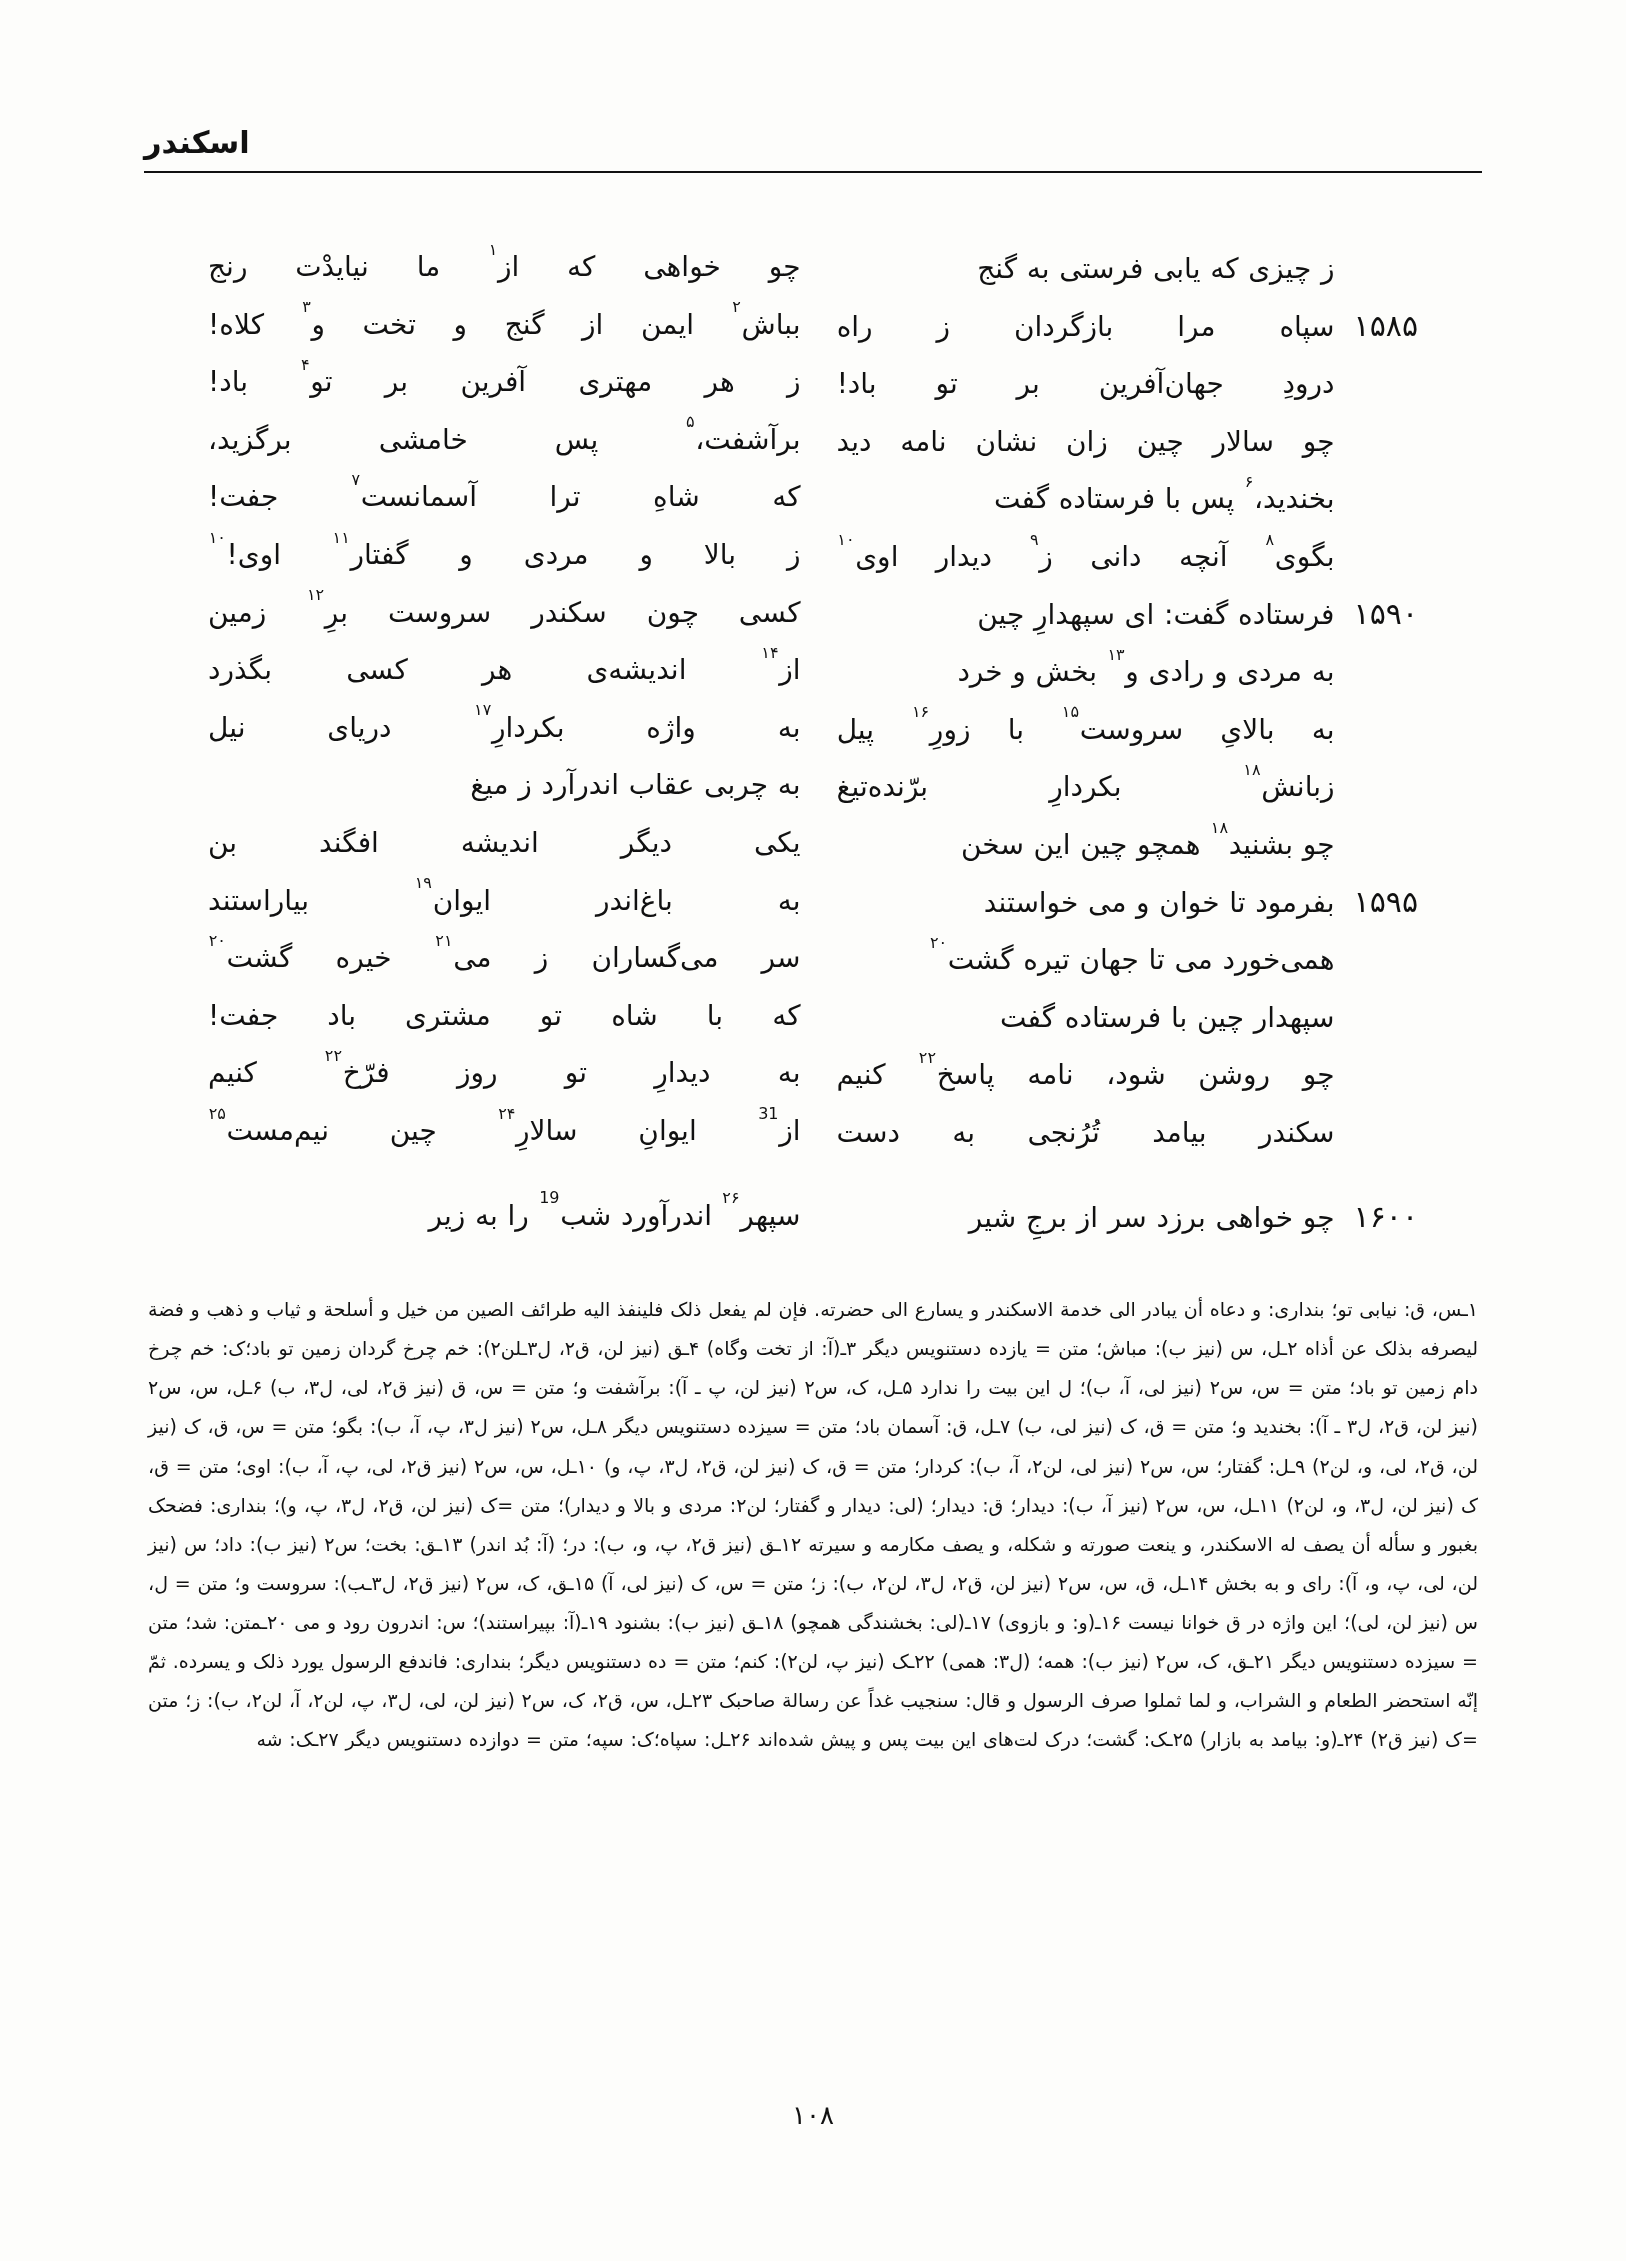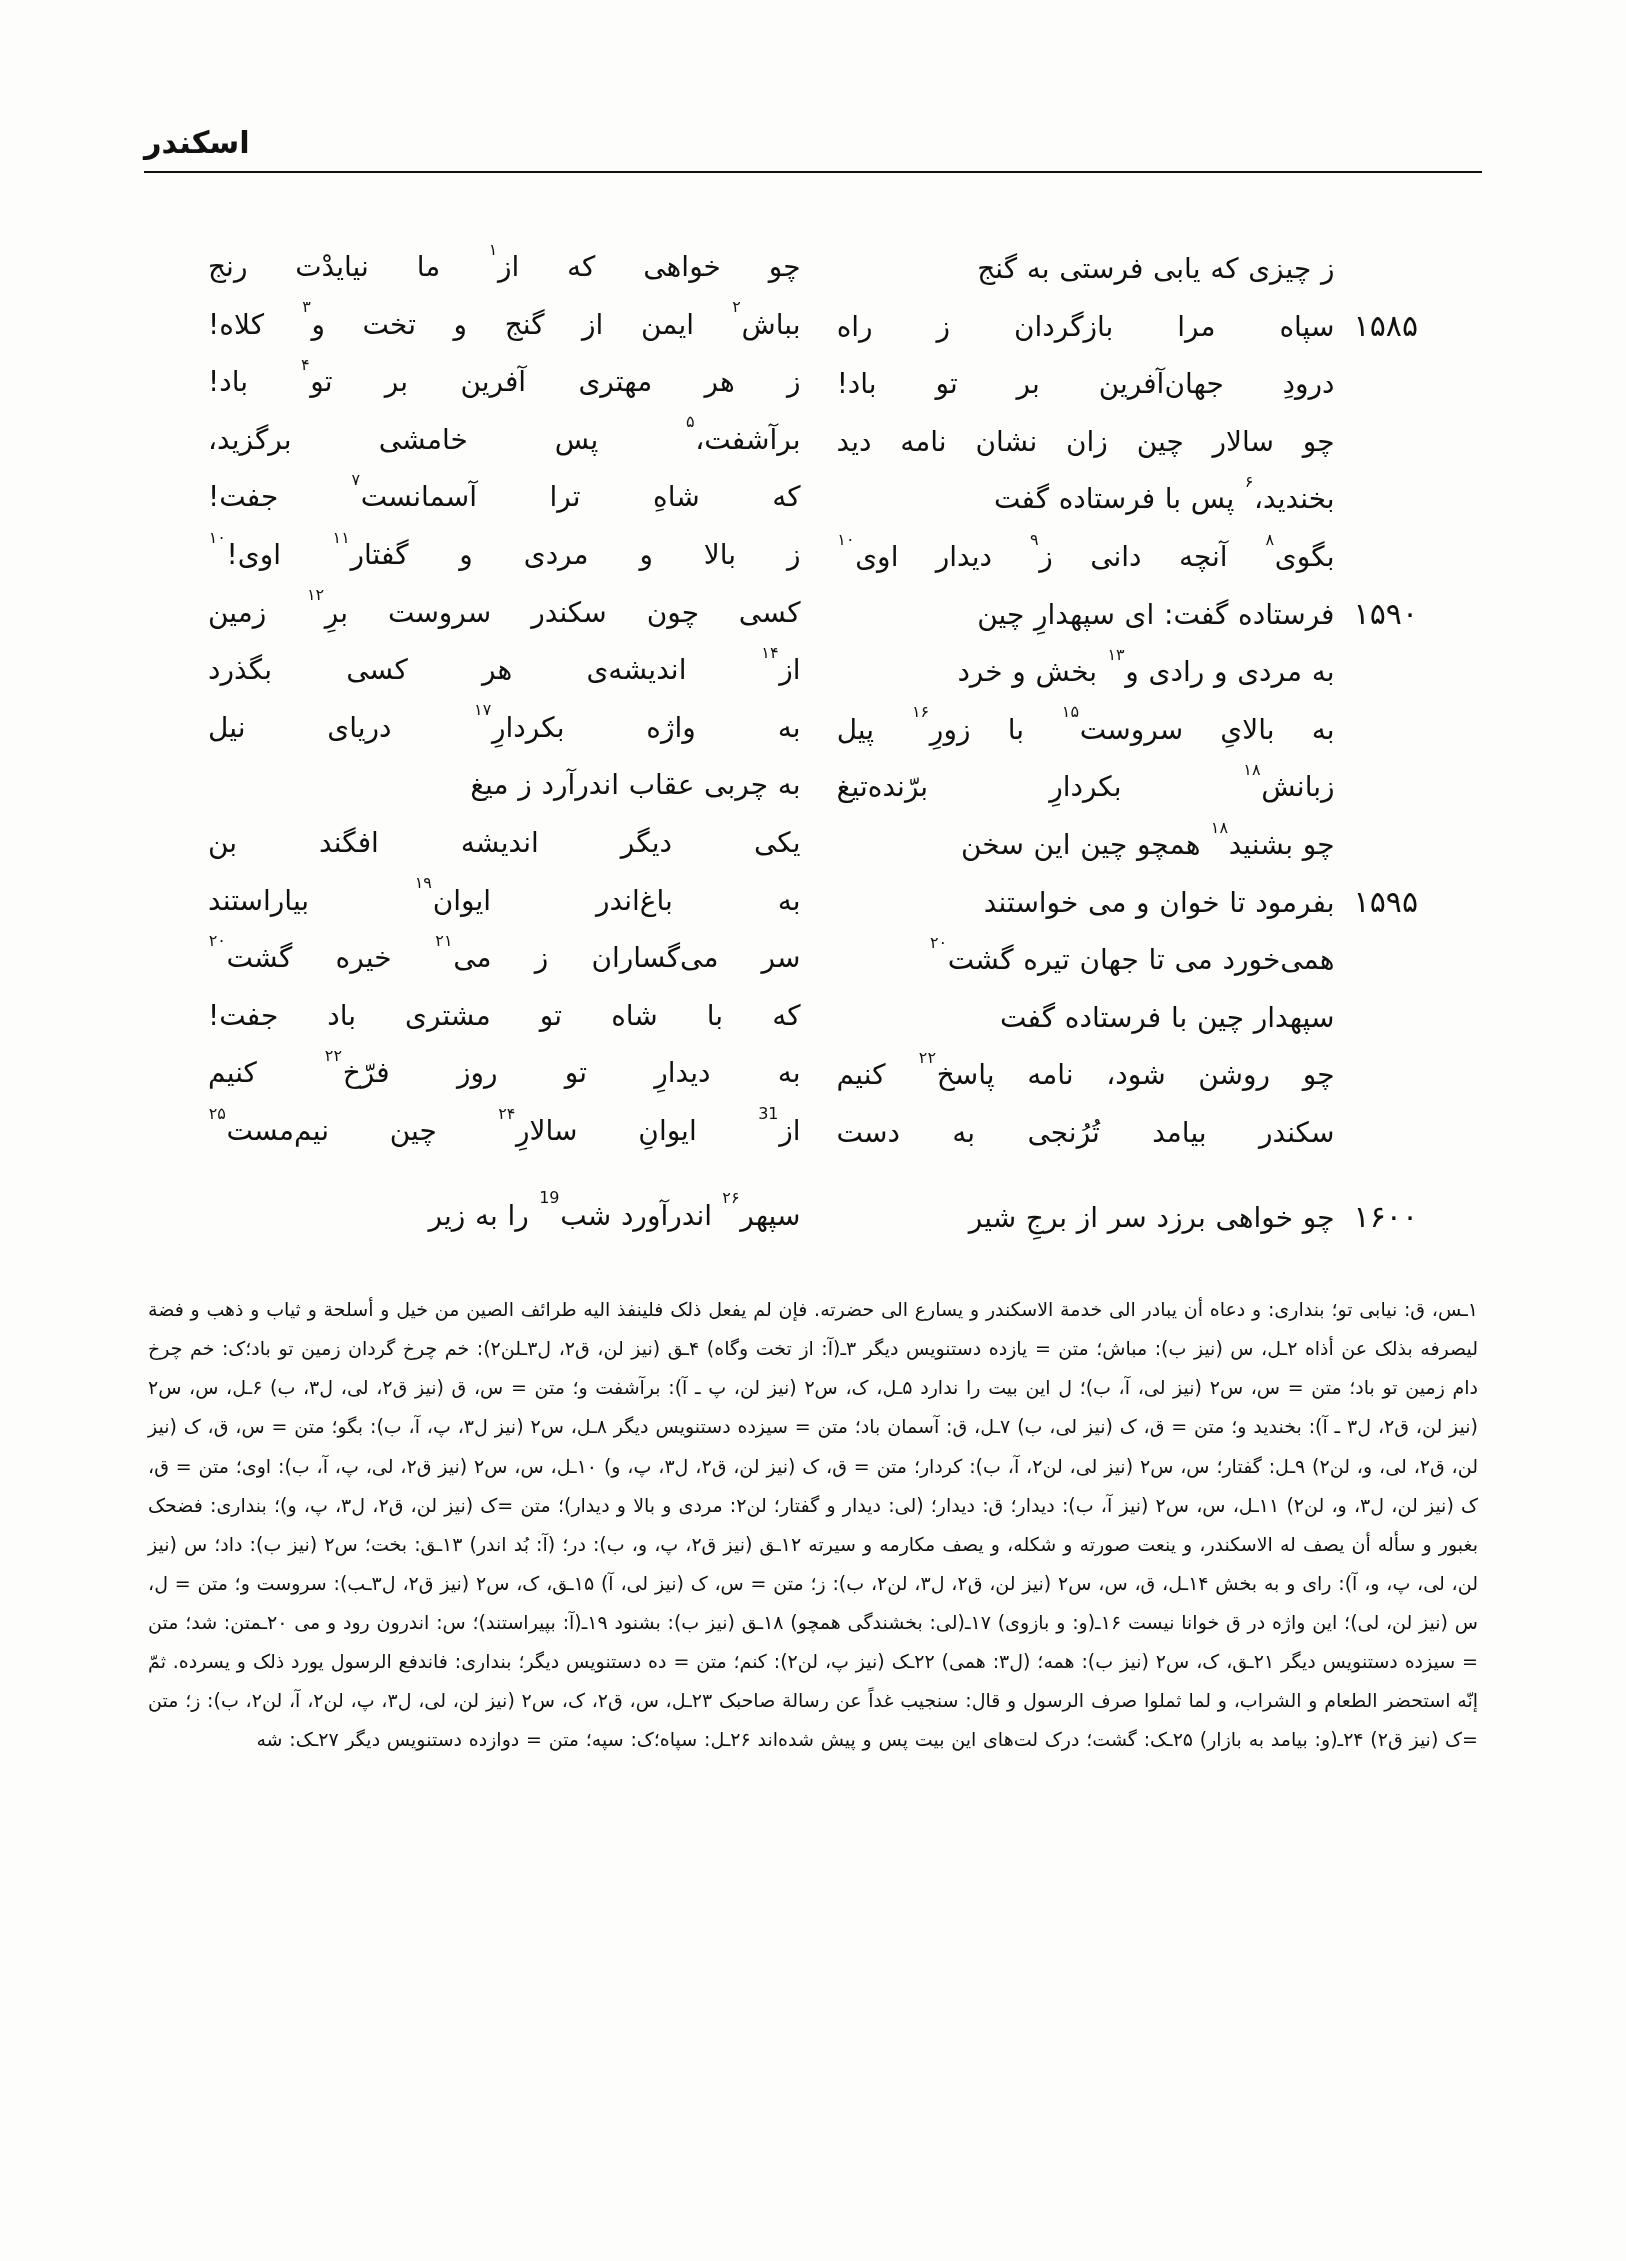--- a/index.html
+++ b/index.html
@@ -513,15 +513,18 @@
             <span>زیر</span>
           </span>
         </div>
       </div>
     </div>
 
   <div class="notes">
     <p id="notes-text">۱ـس، ق: نیابی تو؛ بنداری: و دعاه أن یبادر الی خدمة الاسکندر و یسارع الی حضرته. فإن لم یفعل ذلک فلینفذ الیه طرائف الصین من خیل و أسلحة و ثیاب و ذهب و فضة لیصرفه بذلک عن أذاه   ۲ـل، س (نیز ب): مباش؛ متن = یازده دستنویس دیگر   ۳ـ(آ: از تخت وگاه)   ۴ـق (نیز لن، ق‌۲، ل‌۳ـلن‌۲): خم چرخ گردان زمین تو باد؛ک: خم چرخ دام زمین تو باد؛ متن = س، س‌۲ (نیز لی، آ، ب)؛ ل این بیت را ندارد   ۵ـل، ک، س‌۲ (نیز لن، پ ـ آ): برآشفت و؛ متن = س، ق (نیز ق‌۲، لی، ل‌۳، ب)   ۶ـل، س، س‌۲ (نیز لن، ق‌۲، ل‌۳ ـ آ): بخندید و؛ متن = ق، ک (نیز لی، ب)   ۷ـل، ق: آسمان باد؛ متن = سیزده دستنویس دیگر   ۸ـل، س‌۲ (نیز ل‌۳، پ، آ، ب): بگو؛ متن = س، ق، ک (نیز لن، ق‌۲، لی، و، لن‌۲)   ۹ـل: گفتار؛ س، س‌۲ (نیز لی، لن‌۲، آ، ب): کردار؛ متن = ق، ک (نیز لن، ق‌۲، ل‌۳، پ، و)   ۱۰ـل، س، س‌۲ (نیز ق‌۲، لی، پ، آ، ب): اوی؛ متن = ق، ک (نیز لن، ل‌۳، و، لن‌۲)   ۱۱ـل، س، س‌۲ (نیز آ، ب): دیدار؛ ق: دیدار؛ (لی: دیدار و گفتار؛ لن‌۲: مردی و بالا و دیدار)؛ متن =ک (نیز لن، ق‌۲، ل‌۳، پ، و)؛ بنداری: فضحک بغبور و سأله أن یصف له الاسکندر، و ینعت صورته و شکله، و یصف مکارمه و سیرته   ۱۲ـق (نیز ق‌۲، پ، و، ب): در؛ (آ: بُد اندر)   ۱۳ـق: بخت؛ س‌۲ (نیز ب): داد؛ س (نیز لن، لی، پ، و، آ): رای و به بخش   ۱۴ـل، ق، س، س‌۲ (نیز لن، ق‌۲، ل‌۳، لن‌۲، ب): ز؛ متن = س، ک (نیز لی، آ)   ۱۵ـق، ک، س‌۲ (نیز ق‌۲، ل‌۳ـب): سروست و؛ متن = ل، س (نیز لن، لی)؛ این واژه در ق خوانا نیست   ۱۶ـ(و: و بازوی)   ۱۷ـ(لی: بخشندگی همچو)   ۱۸ـق (نیز ب): بشنود   ۱۹ـ(آ: بپیراستند)؛ س: اندرون رود و می   ۲۰ـمتن: شد؛ متن = سیزده دستنویس دیگر   ۲۱ـق، ک، س‌۲ (نیز ب): همه؛ (ل‌۳: همی)   ۲۲ـک (نیز پ، لن‌۲): کنم؛ متن = ده دستنویس دیگر؛ بنداری: فاندفع الرسول یورد ذلک و یسرده. ثمّ إنّه استحضر الطعام و الشراب، و لما ثملوا صرف الرسول و قال: سنجیب غداً عن رسالة صاحبک   ۲۳ـل، س، ق‌۲، ک، س‌۲ (نیز لن، لی، ل‌۳، پ، لن‌۲، آ، لن‌۲، ب): ز؛ متن =ک (نیز ق‌۲)   ۲۴ـ(و: بیامد به بازار)   ۲۵ـک: گشت؛ درک لت‌های این بیت پس و پیش شده‌اند   ۲۶ـل: سپاه؛ک: سپه؛ متن = دوازده دستنویس دیگر   ۲۷ـک: شه</p>
   </div>
 
+  <div class="folio">
+    <span>۱۰۸</span>
+  </div>
 
 </div>
 
 
 </body></html>

